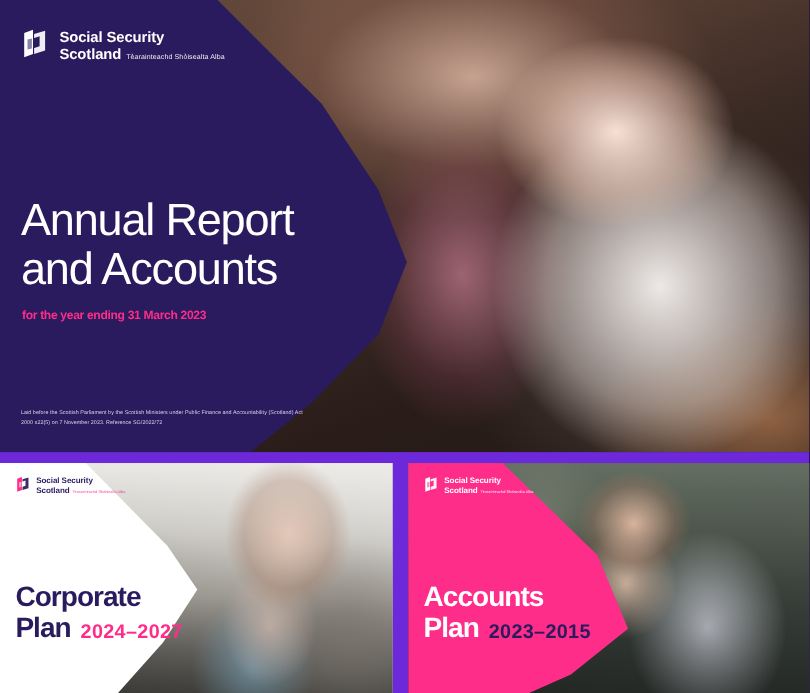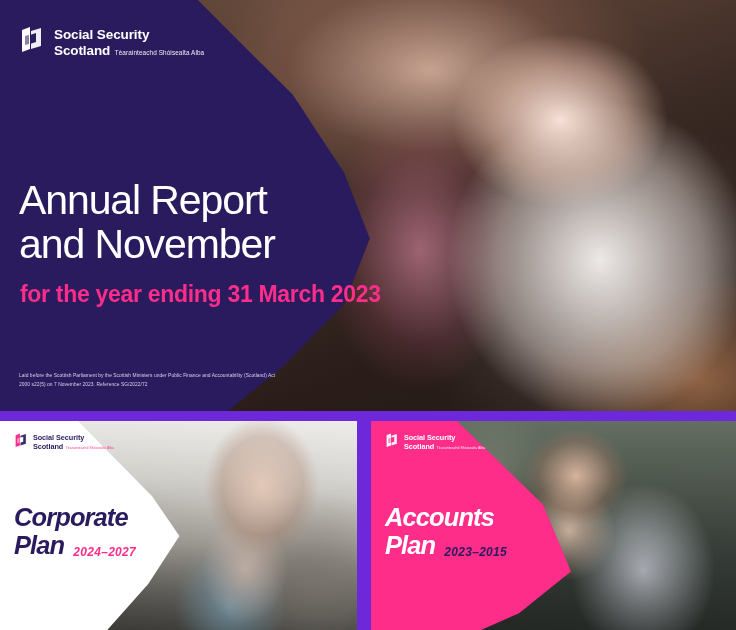--- a/index.html
+++ b/index.html
@@ -55,21 +55,21 @@
 
   .cover-logo{ position:absolute; left:19px; top:26px; z-index:4; }
 
   .cover-title{
     position:absolute; left:19px; top:178px; z-index:4;
     color:#ffffff; font-size:41px; font-weight:400; line-height:1.08;
     letter-spacing:-1.1px;
   }
   .cover-sub{
     position:absolute; left:20px; top:281px; z-index:4;
-    color:#ff2d8a; font-size:23px; font-weight:600; letter-spacing:-.3px;
+    color:#ff2d8a; font-size:11px; font-weight:600; letter-spacing:-.3px;
   }
   .cover-legal{
     position:absolute; left:19px; top:371px; z-index:4; width:262px;
     color:#d8d2e8; font-size:4.9px; line-height:1.85; letter-spacing:.05px;
   }
 
   
   .row{ position:absolute; left:0; top:421px; width:736px; height:209px; }
   .card{ position:absolute; top:0; height:209px; overflow:hidden; }
   .card-left{ left:0; width:357px; background:#b9b4ad; }
@@ -114,27 +114,27 @@
   .shape-right{
     position:absolute; left:0; top:0; width:200px; height:209px;
     background:#ff2d8a;
     clip-path: polygon(0 0, 43% 0, 86% 40%, 100% 72%, 74% 92%, 55% 100%, 0 100%);
   }
 
   .card-logo{ position:absolute; left:14px; top:12px; z-index:4; transform:scale(.54); transform-origin:left top; }
   .logo-pink .logo-l1,.logo-pink .logo-l2{ color:#2a1b5f; }
   .logo-pink .logo-gd{ color:#ff2d8a; }
 
-  .card-title{ position:absolute; left:14px; top:82px; z-index:4;font-style:italic; }
+  .card-title{ position:absolute; left:14px; top:108px; z-index:4; }
   .card-title .t{
     font-size:25.5px; font-weight:700; line-height:1.1; letter-spacing:-.9px;
     display:block;
   }
   .card-title .yr{
-    font-size:12px; font-weight:700; letter-spacing:.3px; margin-left:9px;
+    font-size:18px; font-weight:700; letter-spacing:.3px; margin-left:9px;
   }
   .t-dark{ color:#2a1b5f; }
   .t-white{ color:#ffffff; }
   .yr-pink{ color:#ff2d8a; }
   .yr-dark{ color:#2a1b5f; }
   .ttl-row{ display:flex; align-items:flex-end; }
 </style>
 </head>
 <body>
 
@@ -155,21 +155,21 @@
       </span>
       <span class="logo-text">
         <span class="logo-l1">Social Security</span><br>
         <span class="logo-l2">Scotland</span>
         <span class="logo-gd">Tèarainteachd Shòisealta Alba</span>
       </span>
     </div>
 
     <div class="cover-title">
       <span>Annual Report</span><br>
-      <span>and November</span>
+      <span>and Accounts</span>
     </div>
 
     <div class="cover-sub">for the year ending 31 March 2023</div>
 
     <div class="cover-legal">Laid before the Scottish Parliament by the Scottish Ministers under Public Finance and Accountability (Scotland) Act 2000 s22(5) on 7 November 2023. Reference SG/2022/72</div>
   </div>
 
   <div class="row">
 
     <div class="card card-left">

